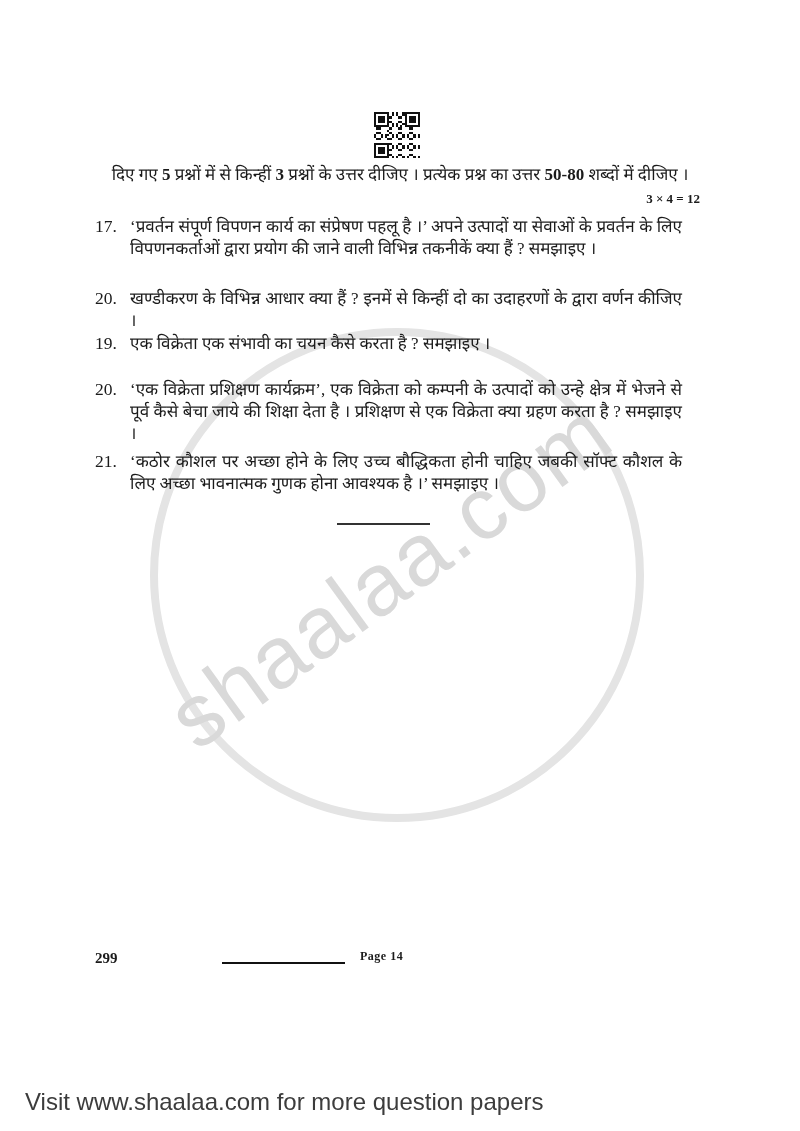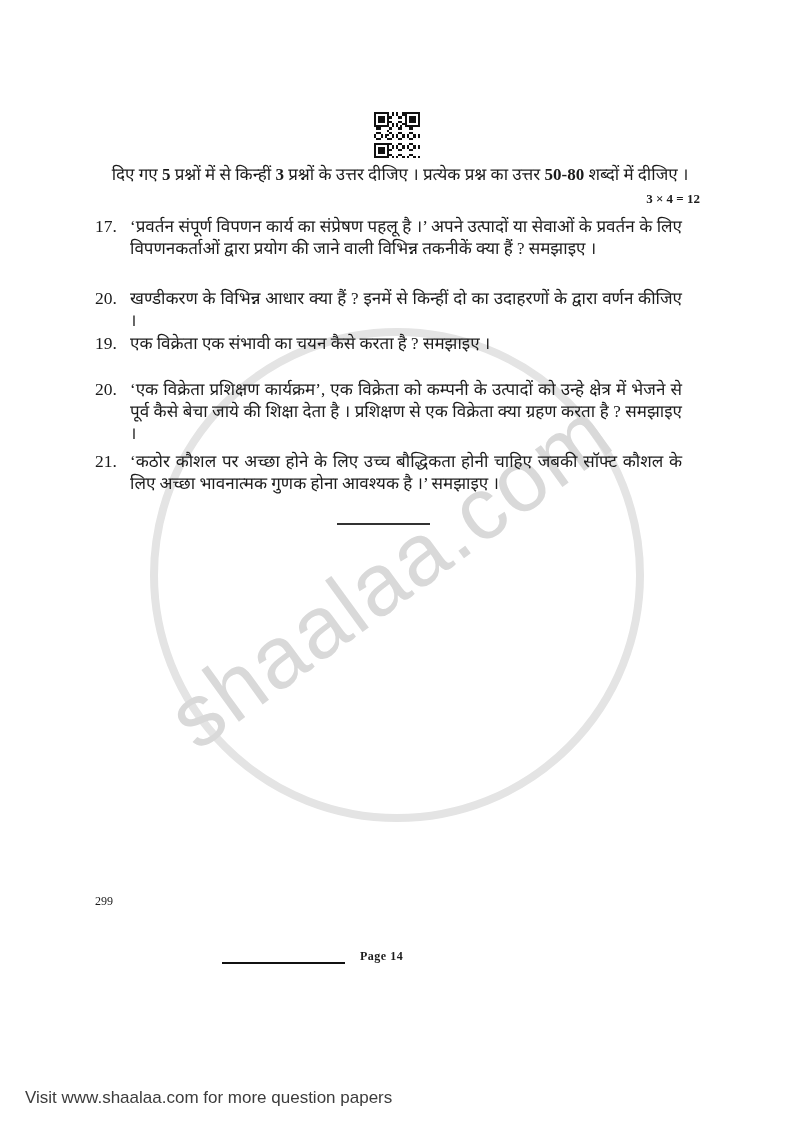--- a/index.html
+++ b/index.html
@@ -81,42 +81,42 @@
 
   .end-rule {
     left: 337px; top: 523px;
     width: 93px; height: 0;
     border-top: 2px solid #333;
     z-index: 1;
   }
 
   
   .footer-code {
-    left: 95px; top: 894px;
-    font-size: 12px; font-weight: normal;
+    left: 95px; top: 950px;
+    font-size: 15px; font-weight: bold;
     z-index: 1;
   }
   .footer-rule {
     left: 222px; top: 962px;
     width: 123px; height: 0;
     border-top: 2.5px solid #111;
     z-index: 1;
   }
   .footer-page {
     left: 360px; top: 949px;
     font-size: 12px; font-weight: bold;
     letter-spacing: 0.5px;
     z-index: 1;
   }
 
   
   .bottom-bar-text {
     left: 25px; top: 1088px;
     font-family: "Liberation Sans", "DejaVu Sans", sans-serif;
-    font-size: 17px;
+    font-size: 24px;
     color: #3c3c3c;
     z-index: 1;
   }
 </style>
 </head>
 <body>
 
 <div class="abs wm-circle"></div>
 <div class="abs wm-text">shaalaa.com</div>
 

